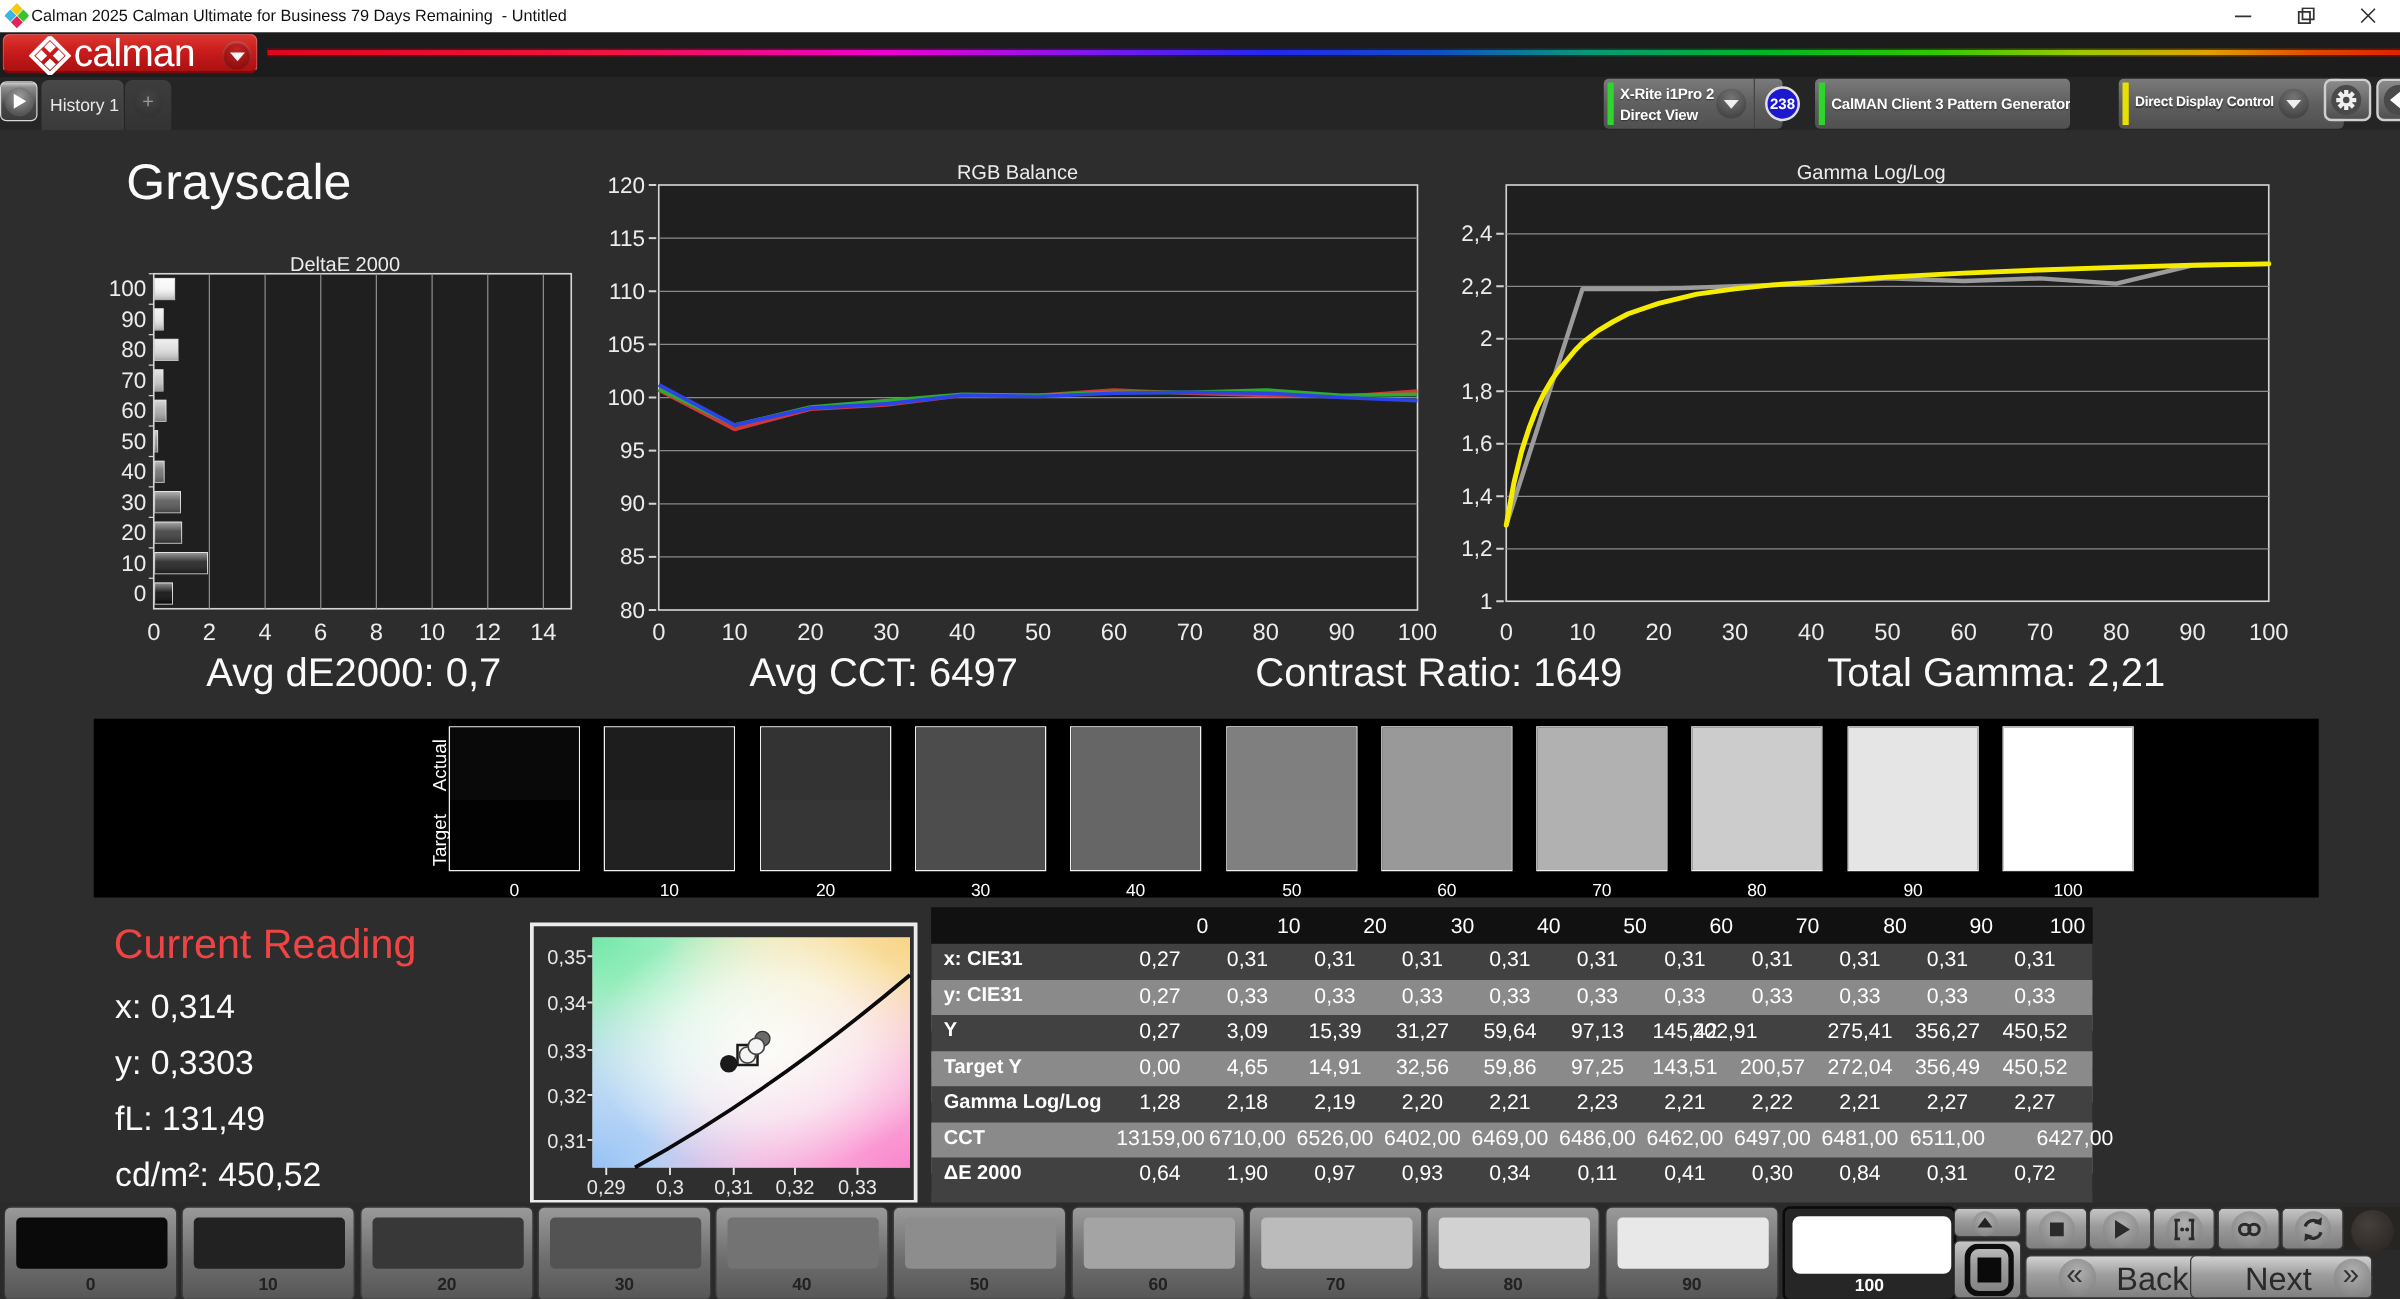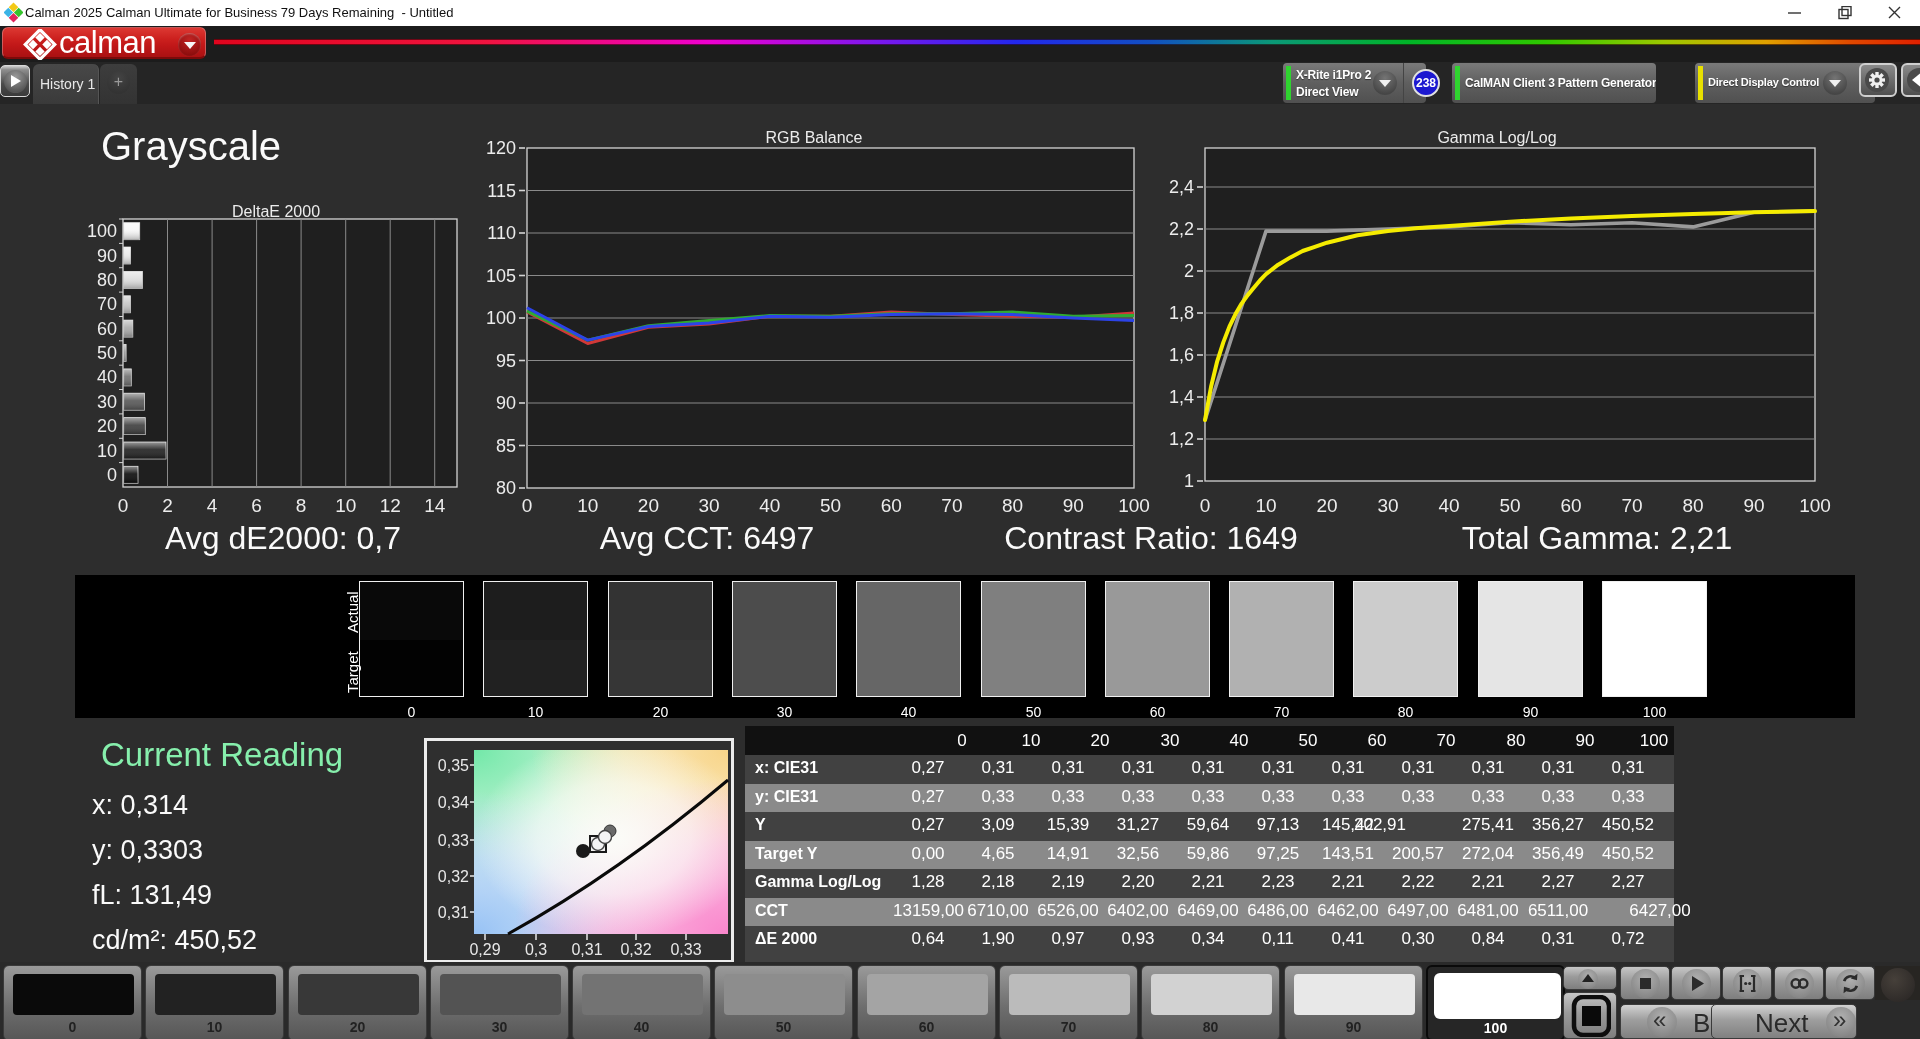--- a/index.html
+++ b/index.html
@@ -53,21 +53,21 @@
 .bigstat{position:absolute;top:520px;font-size:32px;color:#fafafa;width:500px;text-align:center}
 svg text{font-family:"Liberation Sans",sans-serif}
 
 #band{position:absolute;left:75px;top:575px;width:1780px;height:143px;background:#000}
 .sq{position:absolute;top:6px;width:105px;height:116px;border:1px solid #f0f0f0}
 .sq .a{position:absolute;left:0;top:0;width:100%;height:58px}
 .sq .b{position:absolute;left:0;bottom:0;width:100%;height:56px}
 .sq .lbl{position:absolute;top:122px;width:100%;text-align:center;color:#fff;font-size:14px}
 #band .rot{position:absolute;color:#fff;font-size:15px;transform:rotate(-90deg);transform-origin:left top}
 
-#cr-title{position:absolute;left:101px;top:736px;font-size:33px;color:#86efac}
+#cr-title{position:absolute;left:91px;top:736px;font-size:33px;color:#ef4444}
 .crline{position:absolute;left:92px;font-size:27px;color:#fafafa}
 
 #tbl{position:absolute;left:745px;top:726px;width:929px;height:228px;background:#161616}
 .trow{position:absolute;left:0;width:929px;height:41px;color:#fff;font-size:17px}
 .trow .rl{position:absolute;left:10px;top:4px;font-weight:bold;font-size:16px}
 .trow .v{position:absolute;top:3px;width:70px;text-align:center}
 #thead{position:absolute;left:0;top:0;width:929px;height:29px;background:#111;color:#fff;font-size:17px}
 #thead .v{position:absolute;top:5px;width:70px;text-align:center}
 
 #bottom{position:absolute;left:0;top:962px;width:1920px;height:77px;background:#2a2a2a}
@@ -655,18 +655,18 @@
         <path d="M7.5 24.2 L8 17.8 L14.2 19.6 Z" fill="#2b2b2b"></path>
       </svg>
     </div>
 <div class="abs" style="left:1875px;top:4px;width:45px;height:34px;background:#272522"></div>
 <div class="abs" style="left:1881px;top:6px;width:34px;height:34px;border-radius:50%;background:radial-gradient(circle at 40% 35%,#46403a,#2e2a28 75%)"></div>
 <div id="backbtn" style="left:1620px;width:151px">
 <div class="icircle" style="left:26px;top:2px;width:30px;height:30px"></div>
 <span class="abs" style="left:32px;top:1px;color:#333;font-size:24px">«</span>
 <span class="abs" style="left:72px;top:3px">Back</span>
     </div>
-<div id="nextbtn" style="left:1711px;width:146px">
+<div id="nextbtn" style="left:1752px;width:146px">
 <span class="abs" style="left:43px;top:3px">Next</span>
 <div class="icircle" style="left:114px;top:2px;width:30px;height:30px"></div>
 <span class="abs" style="left:121px;top:1px;color:#333;font-size:24px">»</span>
     </div>
   </div>
 
 </body></html>

